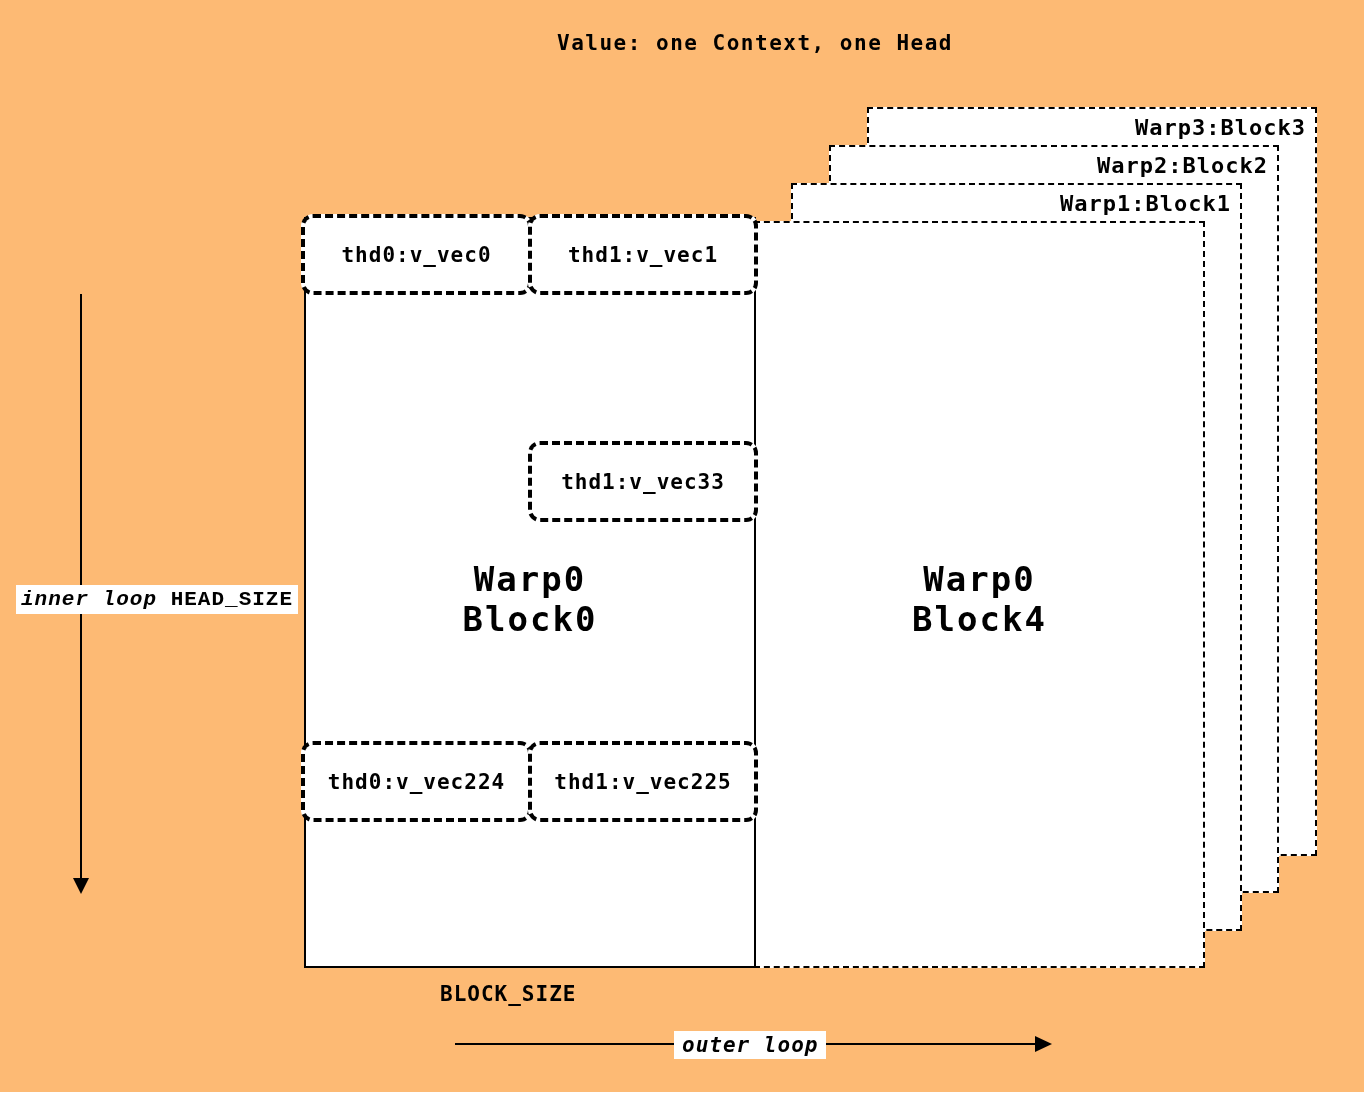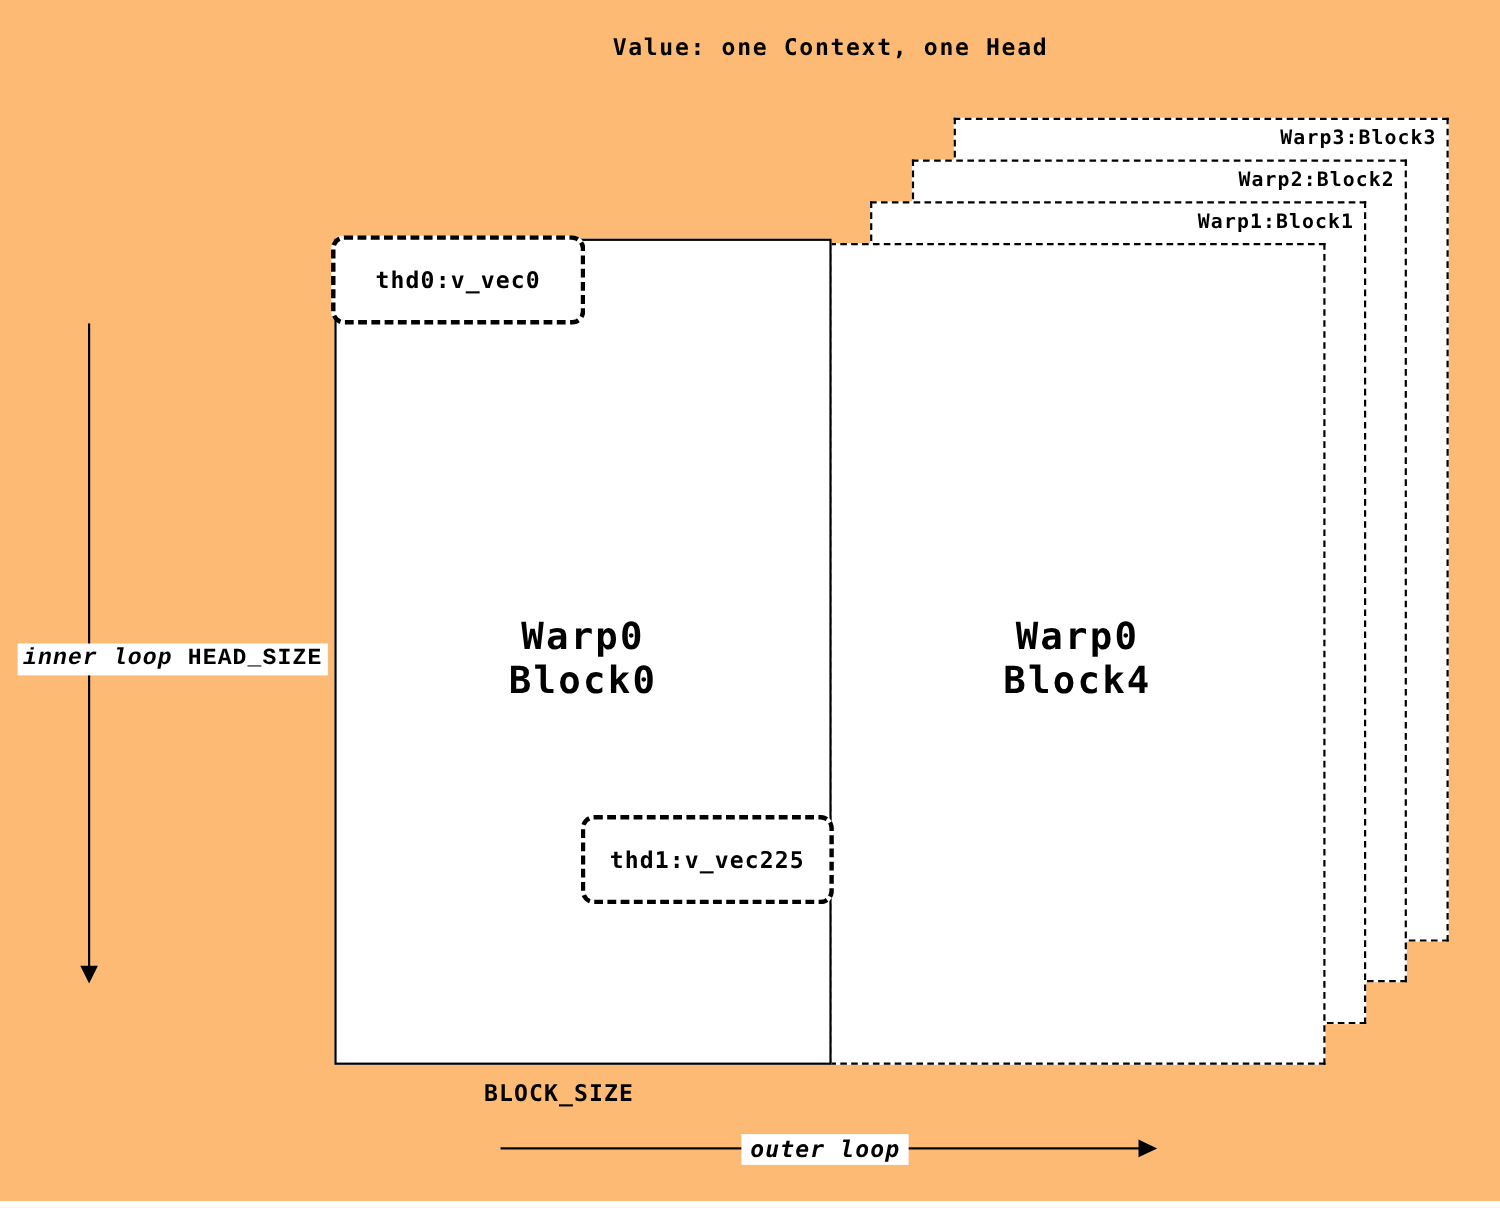--- a/index.html
+++ b/index.html
@@ -24,21 +24,21 @@
   }
   
   .ghost {
     position: absolute;
     border: 2px dashed #000;
     background: #ffffff;
   }
   .ghost-label {
     position: absolute;
     top: 6px; right: 9px;
-    font-size: 18px; font-weight: bold; letter-spacing: 1px;
+    font-size: 22px; font-weight: bold; letter-spacing: 1px;
     white-space: nowrap;
   }
   .ghost-warp3 { left: 867px; top: 107px; width: 450px; height: 749px; }
   .ghost-warp2 { left: 829px; top: 145px; width: 450px; height: 748px; }
   .ghost-warp1 { left: 791px; top: 183px; width: 451px; height: 748px; }
   .ghost-block4 { left: 754px; top: 221px; width: 451px; height: 747px; }
   
   .main-block {
     position: absolute;
     left: 304px; top: 217px; width: 452px; height: 751px;
@@ -148,20 +148,23 @@
   </div>
 
   <div class="main-block">
     <div class="big-label big-label-block0">
       <div>Warp0</div>
       <div>Block0</div>
     </div>
   </div>
 
   <div class="vec-box col-left row-0">thd0:v_vec0</div>
+  <div class="vec-box col-right row-0">thd1:v_vec1</div>
+  <div class="vec-box col-right row-1">thd1:v_vec33</div>
+  <div class="vec-box col-left row-2">thd0:v_vec224</div>
   <div class="vec-box col-right row-2">thd1:v_vec225</div>
 
   <div class="v-arrow-line"></div>
   <div class="v-arrow-head"></div>
   <div class="inner-loop-label">
     <span class="it">inner loop</span>
     <span>HEAD_SIZE</span>
   </div>
 
   <div class="block-size-label">BLOCK_SIZE</div>

